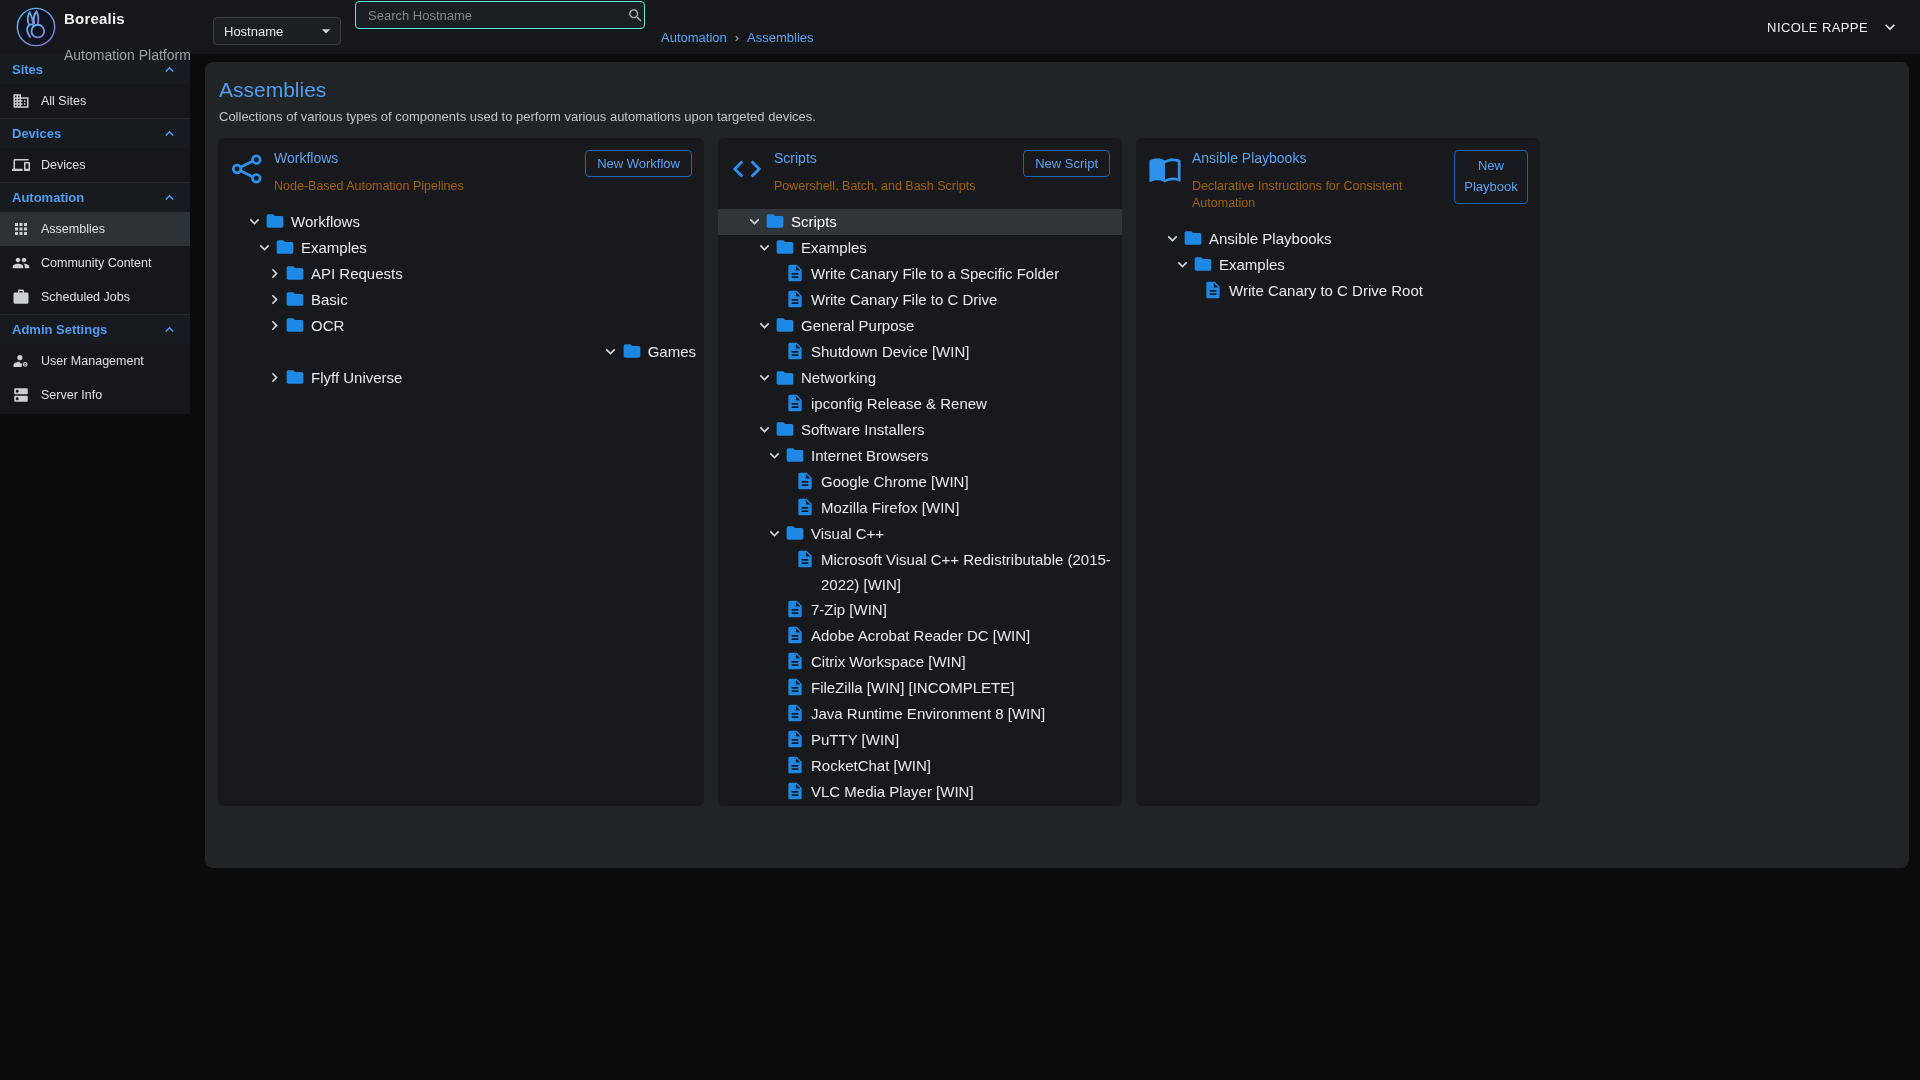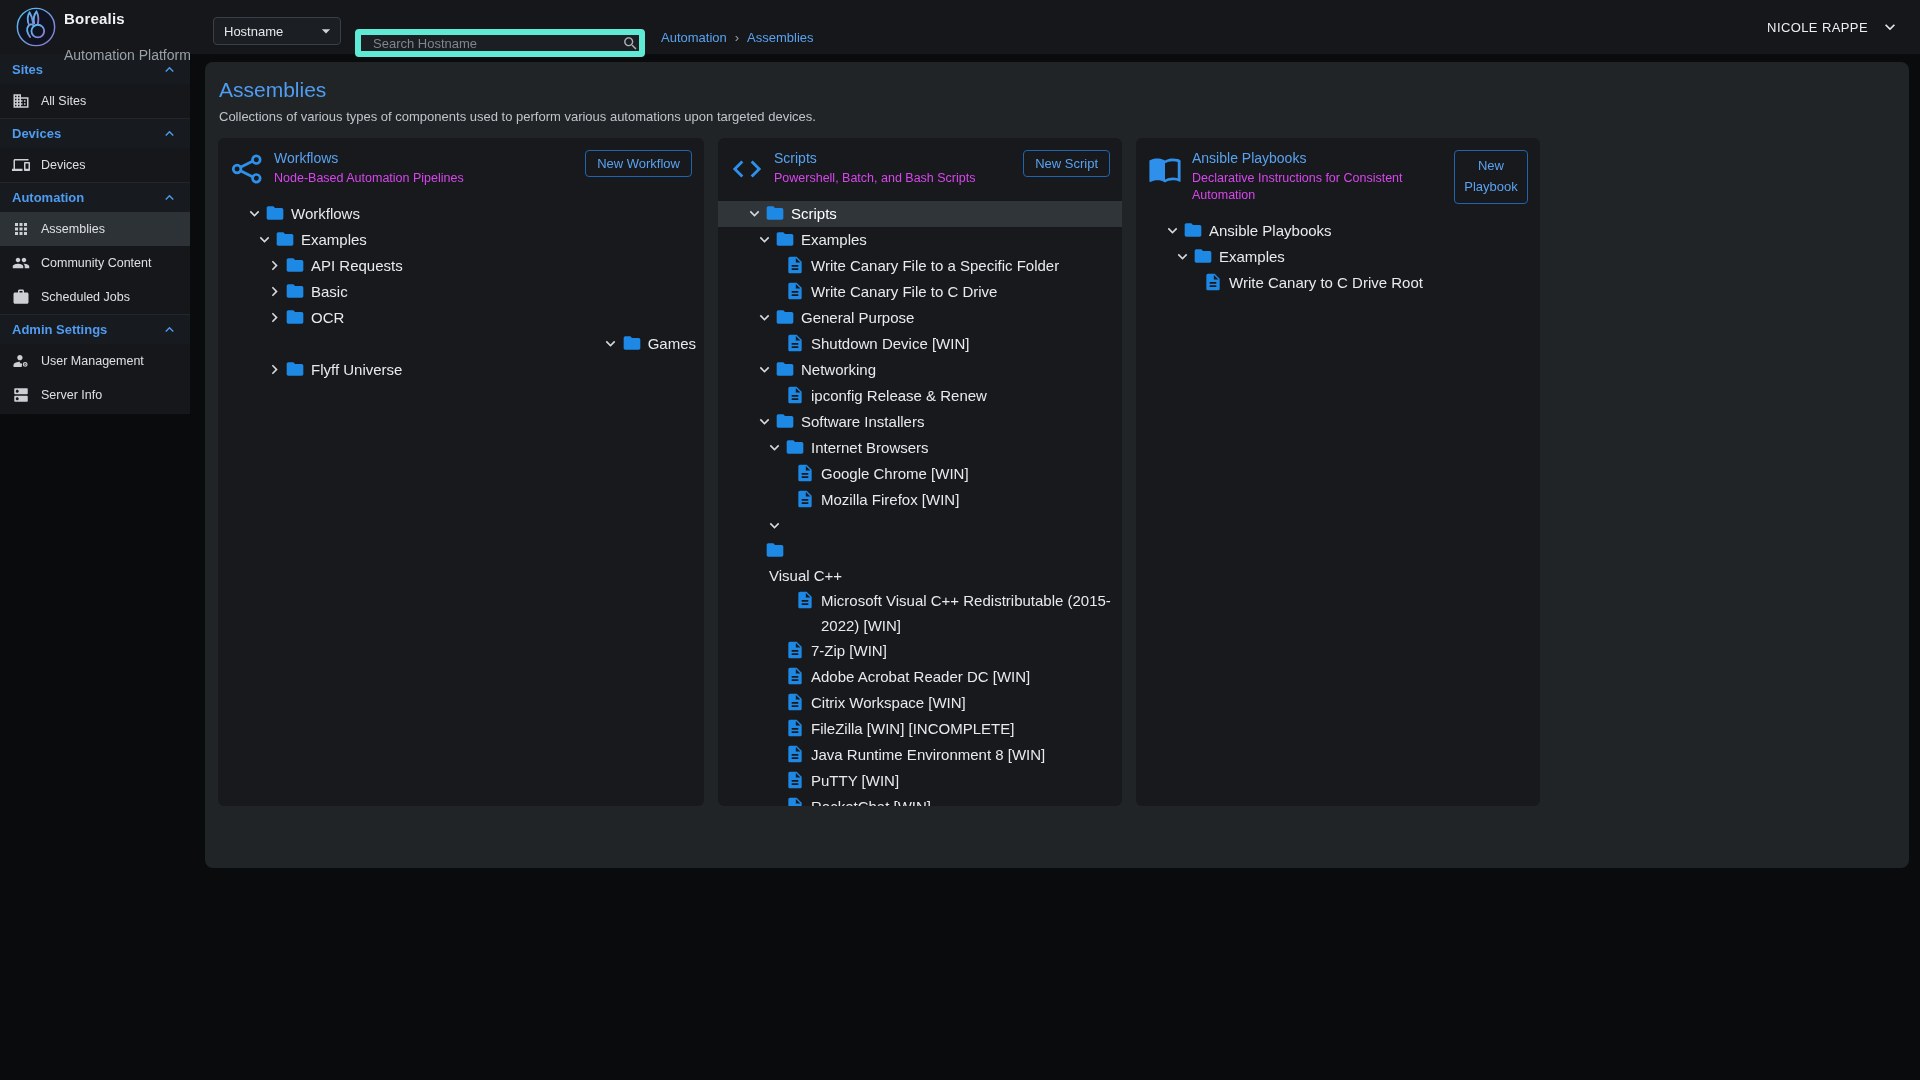--- a/index.html
+++ b/index.html
@@ -18,22 +18,22 @@
   
   .topbar{position:absolute;left:0;top:0;width:1920px;height:54px;background:#15171a;z-index:5}
   .logo{position:absolute;left:16px;top:7px;width:40px;height:40px}
   .brand-text{position:absolute;left:64px;top:10px}
   .brand-name{font-size:15px;font-weight:700;color:#f0f2f4;letter-spacing:.2px}
   .brand-sub{font-size:14px;color:#9aa1a8;margin-top:20px}
   .host-select{position:absolute;left:213px;top:17px;width:128px;height:28px;background:#1b1e22;
     border:1px solid #3a4046;border-radius:4px;display:flex;align-items:center;justify-content:space-between;
     padding:0 4px 0 10px;font-size:13px;color:#e6e8ea;cursor:pointer}
   .caret{display:flex;color:#cfd3d7}.caret svg{width:20px;height:20px}
-  .searchbox{position:absolute;left:355px;top:29px;width:290px;height:28px;background:#1b1e22;
-    border:6px solid #5eead4;border-radius:4px;display:flex;align-items:center;padding:0 0 0 10px}
+  .searchbox{position:absolute;left:355px;top:1px;width:290px;height:28px;background:#1b1e22;
+    border:1px solid #5eead4;border-radius:4px;display:flex;align-items:center;padding:0 0 0 10px}
   .searchbox input{flex:1;background:transparent;border:none;outline:none;color:#e6e8ea;font-size:13px;font-family:inherit}
   .searchbox input::placeholder{color:#7f868d}
   .sicon{color:#aab0b6;display:flex}.sicon svg{width:17px;height:17px}
   .breadcrumb{position:absolute;left:661px;top:30px;display:flex;align-items:center;gap:8px;font-size:13px}
   .bc-link{color:var(--link);cursor:pointer}
   .bc-sep{color:#9aa1a8}
   .user{position:absolute;right:20px;top:13px;height:28px;display:flex;align-items:center;gap:12px;cursor:pointer}
   .user-name{font-size:13px;font-weight:500;color:#eceef0;letter-spacing:.4px}
   .uchev{display:flex;color:#e6e8ea}.uchev svg{width:20px;height:20px}
 
@@ -55,21 +55,21 @@
 
   .card{background:#17191c;border-radius:6px;height:668px;overflow:hidden}
   .card-workflows{width:486px}
   .card-scripts{width:404px}
   .card-playbooks{width:404px}
   .card-head{display:flex;align-items:flex-start;padding:12px;gap:10px}
   .card-icon{color:var(--accent);display:flex;margin-top:2px}
   .card-icon svg{width:34px;height:34px}
   .card-titles{flex:1;min-width:0}
   .card-title{font-size:14px;color:var(--link)}
-  .card-sub{font-size:12.5px;color:#d946ef;margin-top:4px;line-height:1.35}
+  .card-sub{font-size:12.5px;color:#a16207;margin-top:12px;line-height:1.35}
   .new-btn{flex-shrink:0;background:transparent;border:1px solid #1f64ad;color:var(--link);font-size:13px;
     padding:5px 11px;border-radius:4px;font-family:inherit;cursor:pointer;white-space:nowrap}
   .card-playbooks .new-btn{white-space:normal;width:74px;line-height:1.6;padding:5px 8px}
 
   .tree{padding-top:2px}
   .trow{display:flex;align-items:flex-start;min-height:26px;padding-right:8px;cursor:pointer}
   .trow.selected{background:var(--selected-row)}
   .tw{width:20px;min-width:20px;height:25px;display:flex;align-items:center;justify-content:center;color:#d7dade}
   .tw svg{width:19px;height:19px}
   .ticon{width:22px;min-width:22px;height:25px;display:flex;align-items:center;justify-content:center;color:var(--folder)}
@@ -423,53 +423,53 @@
           </div>
           <div class="trow" style="padding-left: 46px;">
             <span class="tw"></span>
             <span class="ticon">
               <svg viewBox="0 0 24 24" fill="currentColor">
                 <path fill-rule="evenodd" d="M14 2H6c-1.1 0-1.99.9-1.99 2L4 20c0 1.1.89 2 1.99 2H18c1.1 0 2-.9 2-2V8l-6-6zm2 16H8v-2h8v2zm0-4H8v-2h8v2zm-3-5V3.5L18.5 9H13z"></path>
               </svg>
             </span>
             <span class="tlabel">Shutdown Device [WIN]</span>
           </div>
+          <div class="trow" style="padding-left: 36px; align-items: center;">
+            <span class="tw">
+              <svg viewBox="0 0 24 24" fill="currentColor">
+                <path d="M16.59 8.59 12 13.17 7.41 8.59 6 10l6 6 6-6z"></path>
+              </svg>
+            </span>
+            <span class="ticon">
+              <svg viewBox="0 0 24 24" fill="currentColor">
+                <path d="M10 4H4c-1.1 0-1.99.9-1.99 2L2 18c0 1.1.9 2 2 2h16c1.1 0 2-.9 2-2V8c0-1.1-.9-2-2-2h-8l-2-2z"></path>
+              </svg>
+            </span>
+            <span class="tlabel">Networking</span>
+          </div>
+          <div class="trow" style="padding-left: 46px;">
+            <span class="tw"></span>
+            <span class="ticon">
+              <svg viewBox="0 0 24 24" fill="currentColor">
+                <path fill-rule="evenodd" d="M14 2H6c-1.1 0-1.99.9-1.99 2L4 20c0 1.1.89 2 1.99 2H18c1.1 0 2-.9 2-2V8l-6-6zm2 16H8v-2h8v2zm0-4H8v-2h8v2zm-3-5V3.5L18.5 9H13z"></path>
+              </svg>
+            </span>
+            <span class="tlabel">ipconfig Release &amp; Renew</span>
+          </div>
           <div class="trow" style="padding-left: 36px;">
             <span class="tw">
               <svg viewBox="0 0 24 24" fill="currentColor">
                 <path d="M16.59 8.59 12 13.17 7.41 8.59 6 10l6 6 6-6z"></path>
               </svg>
             </span>
             <span class="ticon">
               <svg viewBox="0 0 24 24" fill="currentColor">
                 <path d="M10 4H4c-1.1 0-1.99.9-1.99 2L2 18c0 1.1.9 2 2 2h16c1.1 0 2-.9 2-2V8c0-1.1-.9-2-2-2h-8l-2-2z"></path>
               </svg>
             </span>
-            <span class="tlabel">Networking</span>
-          </div>
-          <div class="trow" style="padding-left: 46px;">
-            <span class="tw"></span>
-            <span class="ticon">
-              <svg viewBox="0 0 24 24" fill="currentColor">
-                <path fill-rule="evenodd" d="M14 2H6c-1.1 0-1.99.9-1.99 2L4 20c0 1.1.89 2 1.99 2H18c1.1 0 2-.9 2-2V8l-6-6zm2 16H8v-2h8v2zm0-4H8v-2h8v2zm-3-5V3.5L18.5 9H13z"></path>
-              </svg>
-            </span>
-            <span class="tlabel">ipconfig Release &amp; Renew</span>
-          </div>
-          <div class="trow" style="padding-left: 36px;">
-            <span class="tw">
-              <svg viewBox="0 0 24 24" fill="currentColor">
-                <path d="M16.59 8.59 12 13.17 7.41 8.59 6 10l6 6 6-6z"></path>
-              </svg>
-            </span>
-            <span class="ticon">
-              <svg viewBox="0 0 24 24" fill="currentColor">
-                <path d="M10 4H4c-1.1 0-1.99.9-1.99 2L2 18c0 1.1.9 2 2 2h16c1.1 0 2-.9 2-2V8c0-1.1-.9-2-2-2h-8l-2-2z"></path>
-              </svg>
-            </span>
             <span class="tlabel">Software Installers</span>
           </div>
           <div class="trow" style="padding-left: 46px;">
             <span class="tw">
               <svg viewBox="0 0 24 24" fill="currentColor">
                 <path d="M16.59 8.59 12 13.17 7.41 8.59 6 10l6 6 6-6z"></path>
               </svg>
             </span>
             <span class="ticon">
               <svg viewBox="0 0 24 24" fill="currentColor">
@@ -489,21 +489,21 @@
           </div>
           <div class="trow" style="padding-left: 56px;">
             <span class="tw"></span>
             <span class="ticon">
               <svg viewBox="0 0 24 24" fill="currentColor">
                 <path fill-rule="evenodd" d="M14 2H6c-1.1 0-1.99.9-1.99 2L4 20c0 1.1.89 2 1.99 2H18c1.1 0 2-.9 2-2V8l-6-6zm2 16H8v-2h8v2zm0-4H8v-2h8v2zm-3-5V3.5L18.5 9H13z"></path>
               </svg>
             </span>
             <span class="tlabel">Mozilla Firefox [WIN]</span>
           </div>
-          <div class="trow" style="padding-left: 46px; flex-direction: column;">
+          <div class="trow" style="padding-left: 46px;">
             <span class="tw">
               <svg viewBox="0 0 24 24" fill="currentColor">
                 <path d="M16.59 8.59 12 13.17 7.41 8.59 6 10l6 6 6-6z"></path>
               </svg>
             </span>
             <span class="ticon">
               <svg viewBox="0 0 24 24" fill="currentColor">
                 <path d="M10 4H4c-1.1 0-1.99.9-1.99 2L2 18c0 1.1.9 2 2 2h16c1.1 0 2-.9 2-2V8c0-1.1-.9-2-2-2h-8l-2-2z"></path>
               </svg>
             </span>

